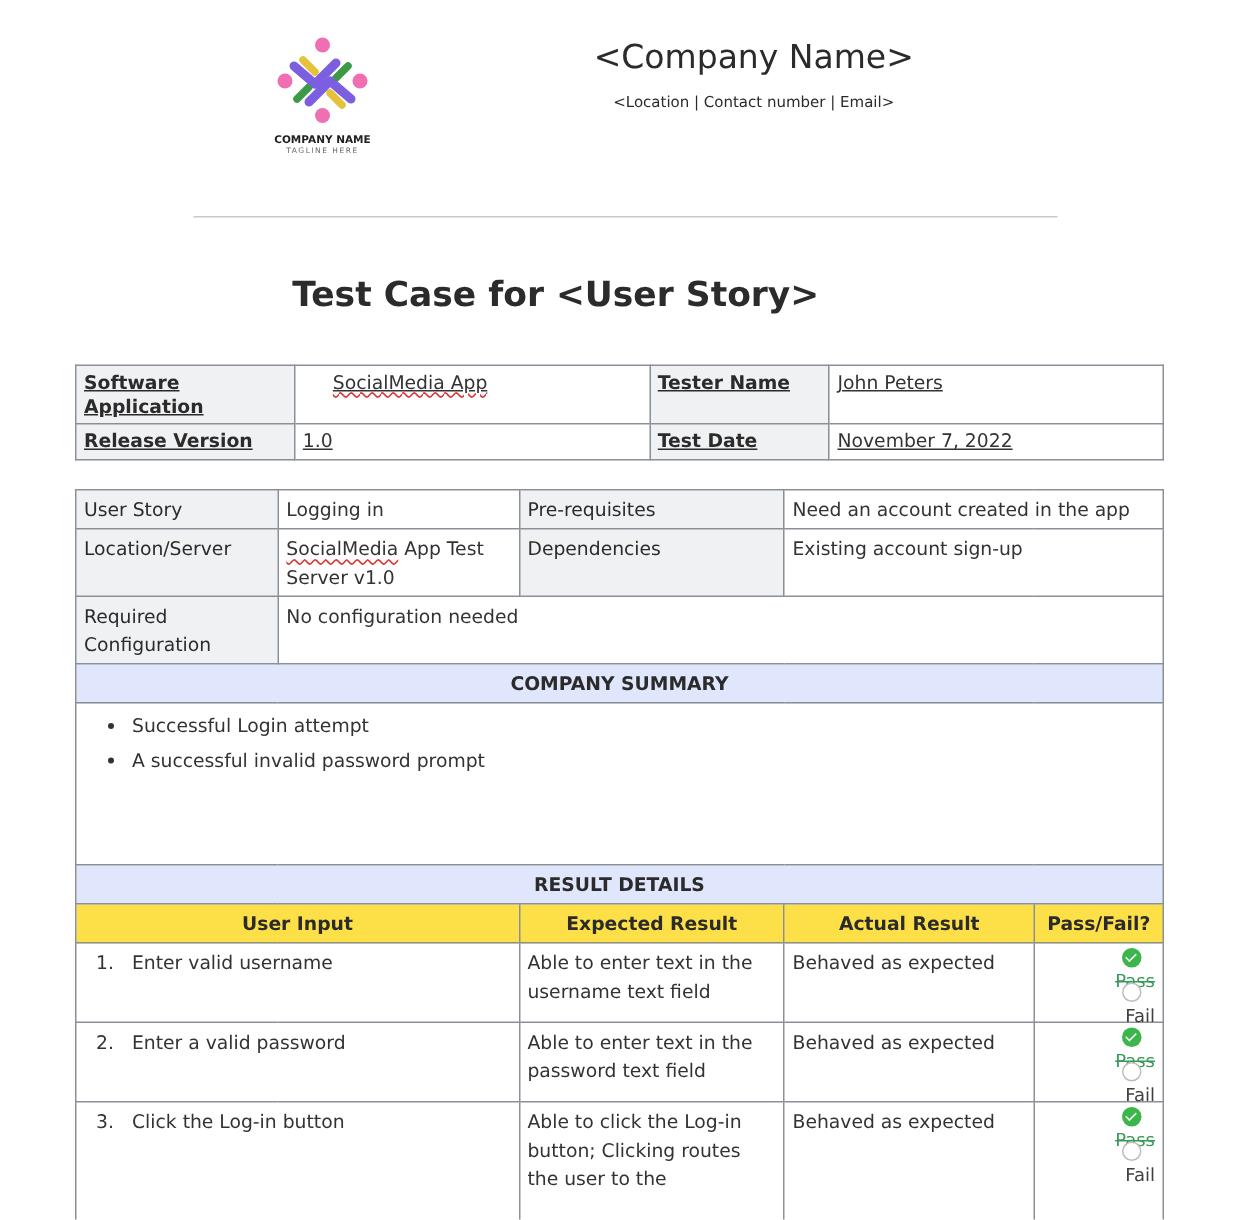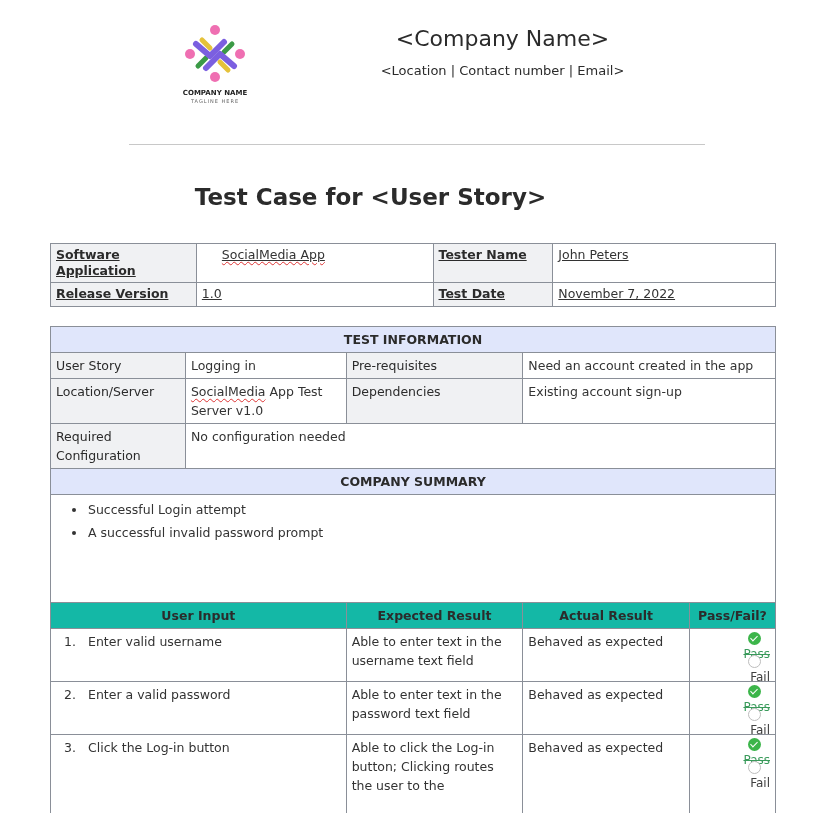--- a/index.html
+++ b/index.html
@@ -6,38 +6,38 @@
     html, body { width: 825px; height: 813px; overflow: hidden; background: #ffffff; }
     body { font-family: "DejaVu Sans", "Liberation Sans", sans-serif; color: #2b2b2b; position: relative; }
 
     .header { position: absolute; left: 0; top: 0; width: 825px; height: 150px; }
     .logo { position: absolute; left: 180px; top: 20px; width: 70px; height: 88px; }
     .logo svg { display: block; }
     .logo-name { position: absolute; left: -6px; top: 69px; width: 82px; text-align: center; font-size: 7px; font-weight: bold; color: #222; letter-spacing: 0; }
     .logo-tag { position: absolute; left: 0; top: 78px; width: 70px; text-align: center; font-size: 5px; color: #666; letter-spacing: 1px; }
 
     .company { position: absolute; left: 330px; top: 26px; width: 345px; text-align: center; font-size: 22px; color: #2b2b2b; }
-    .contact { position: absolute; left: 330px; top: 63px; width: 345px; text-align: center; font-size: 13px; color: #2b2b2b; }
+    .contact { position: absolute; left: 330px; top: 63px; width: 345px; text-align: center; font-size: 10px; color: #2b2b2b; }
 
     .divider { position: absolute; left: 129px; top: 144px; width: 576px; height: 1px; background: #c8c8c8; }
 
     .doc-title { position: absolute; left: 12px; top: 184px; width: 717px; text-align: center; font-size: 23px; font-weight: bold; color: #2b2b2b; }
 
     table { border-collapse: collapse; font-size: 12.5px; }
     td, th { border: 1px solid #8a8f98; vertical-align: top; color: #333; }
 
     .meta { position: absolute; left: 50px; top: 243px; width: 726px; }
     .meta td { height: 24px; padding: 3px 5px; line-height: 16px; text-decoration: underline; }
     .meta .lbl { background: #f0f1f3; font-weight: bold; color: #2b2b2b; }
 
     .main { position: absolute; left: 50px; top: 326px; width: 726px; }
     .main td { padding: 3px 5px; line-height: 19px; }
     .sect { background: #e0e6fb; text-align: center; font-weight: bold; color: #2b2b2b; height: 24px; }
     .lbl2 { background: #f0f1f3; font-weight: normal; color: #2b2b2b; }
-    .colhdr { background: #14b8a6; font-weight: bold; text-align: center; color: #2b2b2b; }
+    .colhdr { background: #fde047; font-weight: bold; text-align: center; color: #2b2b2b; }
     .spell { text-decoration: underline wavy #d33; text-decoration-thickness: 1px; text-underline-offset: 2px; }
 
     .summary-cell { height: 108px; }
     .summary-list { list-style: none; padding-left: 12px; }
     .summary-list li { position: relative; padding-left: 20px; line-height: 23px; }
     .summary-list li::before { content: ""; position: absolute; left: 4px; top: 10px; width: 4px; height: 4px; border-radius: 50%; background: #333; }
 
     .step { display: flex; }
     .step-num { width: 20px; padding-left: 8px; flex: none; width: 32px; }
     .pf { padding-left: 12px !important; }
@@ -102,23 +102,20 @@
 <table class="main">
   <colgroup>
       <col style="width:135px">
       <col style="width:161px">
       <col style="width:177px">
       <col style="width:167px">
       <col style="width:86px">
     </colgroup>
 
   <tbody>
-      <tr>
-        <td colspan="5" class="sect">TEST INFORMATION</td>
-      </tr>
   <tr>
     <td class="lbl2">User Story</td>
     <td>Logging in</td>
     <td class="lbl2">Pre-requisites</td>
     <td colspan="2">Need an account created in the app</td>
   </tr>
   <tr style="height:45px">
     <td class="lbl2">Location/Server</td>
     <td><span class="spell">SocialMedia</span><span> App Test Server v1.0</span></td>
     <td class="lbl2">Dependencies</td>
@@ -135,20 +132,23 @@
   <tr>
     <td colspan="5" class="summary-cell">
       <ul class="summary-list">
         <li>Successful Login attempt</li>
         <li>A successful invalid password prompt</li>
       </ul>
     </td>
   </tr>
 
   <tr>
+        <td colspan="5" class="sect">RESULT DETAILS</td>
+      </tr>
+  <tr>
     <td colspan="2" class="colhdr">User Input</td>
     <td class="colhdr">Expected Result</td>
     <td class="colhdr">Actual Result</td>
     <td class="colhdr">Pass/Fail?</td>
   </tr>
 
   <tr style="height:51px">
     <td colspan="2">
           <div class="step">
             <span class="step-num">1.</span>

